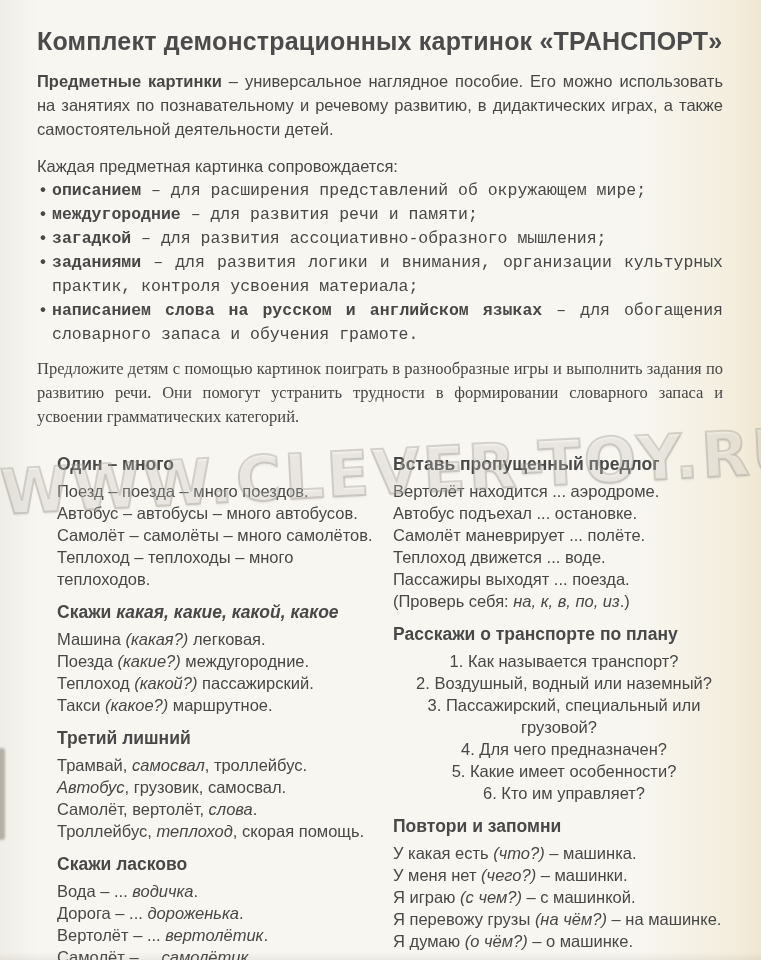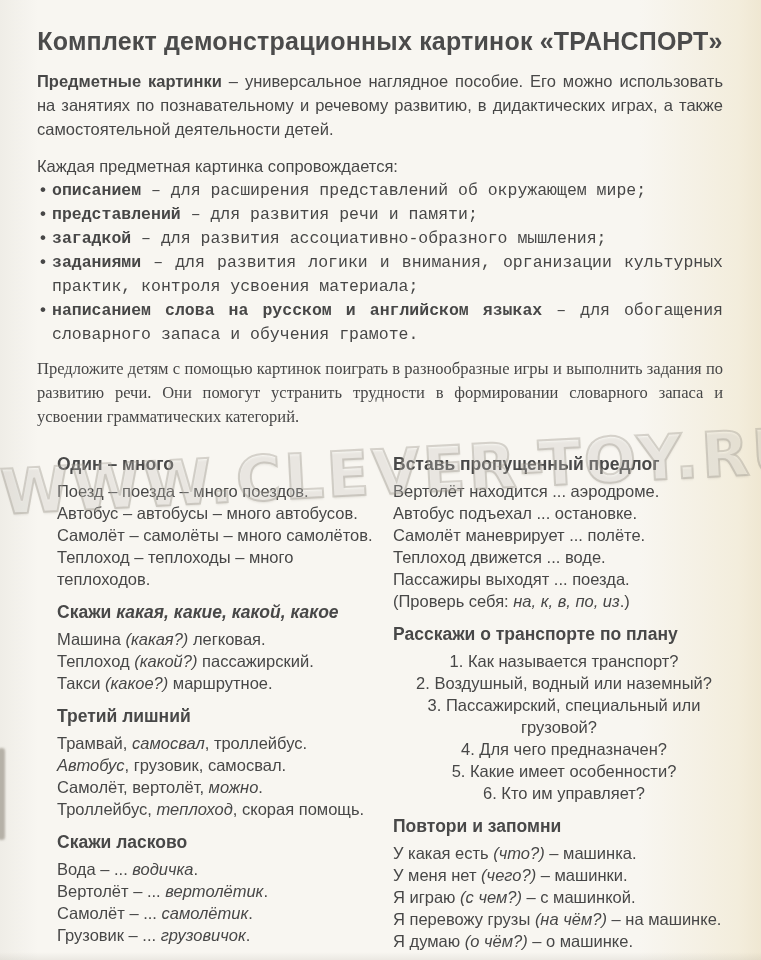--- a/index.html
+++ b/index.html
@@ -7,21 +7,21 @@
     width:761px;height:960px;overflow:hidden;
     font-family:"Liberation Sans","DejaVu Sans",sans-serif;
     color:#474747;
   }
   .page{
     position:relative;width:761px;height:960px;overflow:hidden;
     background:linear-gradient(90deg,#efede7 0%,#f8f6f1 5%,#f8f6f1 84%,#f3eddc 97%,#efe7d2 100%);
   }
   .content{position:relative;z-index:2;padding:24px 38px 0 37px;}
   .page-title{
-    font-size:25px;line-height:30px;font-weight:700;text-align:center;
+    font-size:25px;line-height:30px;font-weight:700;text-align:left;
     color:#4b4b4b;letter-spacing:.2px;margin:2px 0 13px;
   }
   .para{font-size:16.5px;line-height:24px;text-align:justify;margin:0;}
   .intro{margin-bottom:13px;}
   .acc-heading{margin-bottom:1px;text-align:left;margin-top:11px;}
   .bullets{list-style:none;margin:0 0 10px;padding:0;}
   .bullets li{
     position:relative;padding-left:15px;font-size:16.5px;line-height:24px;
     text-align:justify;
     font-family:Liberation Mono, monospace;
@@ -73,54 +73,56 @@
 
 <div class="page">
   <div class="content">
     <h1 class="page-title">Комплект демонстрационных картинок «ТРАНСПОРТ»</h1>
 
     <p class="para intro"><span class="bd">Предметные картинки</span><span> – универсальное наглядное пособие. Его можно использовать на занятиях по познавательному и речевому развитию, в дидактических играх, а также самостоятельной деятельности детей.</span></p>
 
     <p class="para acc-heading">Каждая предметная картинка сопровождается:</p>
     <ul class="bullets">
       <li><span class="bd">описанием</span><span> – для расширения представлений об окружающем мире;</span></li>
-      <li><span class="bd">представлений</span><span> – для развития речи и памяти;</span></li>
+      <li><span class="bd">междугородние</span><span> – для развития речи и памяти;</span></li>
       <li><span class="bd">загадкой</span><span> – для развития ассоциативно-образного мышления;</span></li>
       <li><span class="bd">заданиями</span><span> – для развития логики и внимания, организации культурных практик, контроля усвоения материала;</span></li>
       <li><span class="bd">написанием слова на русском и английском языках</span><span> – для обогащения словарного запаса и обучения грамоте.</span></li>
     </ul>
 
     <p class="para suggestion">Предложите детям с помощью картинок поиграть в разнообразные игры и выполнить задания по развитию речи. Они помогут устранить трудности в формировании словарного запаса и усвоении грамматических категорий.</p>
   </div>
 
   <div class="columns">
     <div class="col">
       <div class="section">
         <h3 class="section-heading"><span class="bd">Один – много</span></h3>
         <p class="line"><span>Поезд – поезда – много поездов.</span></p>
         <p class="line"><span>Автобус – автобусы – много автобусов.</span></p>
         <p class="line"><span>Самолёт – самолёты – много самолётов.</span></p>
         <p class="line"><span>Теплоход – теплоходы – много теплоходов.</span></p>
       </div>
       <div class="section">
         <h3 class="section-heading"><span class="bd">Скажи </span><span class="it bd">какая, какие, какой, какое</span></h3>
         <p class="line"><span>Машина </span><span class="it">(какая?)</span><span> легковая.</span></p>
+        <p class="line"><span>Поезда </span><span class="it">(какие?)</span><span> междугородние.</span></p>
         <p class="line"><span>Теплоход </span><span class="it">(какой?)</span><span> пассажирский.</span></p>
         <p class="line"><span>Такси </span><span class="it">(какое?)</span><span> маршрутное.</span></p>
       </div>
       <div class="section">
         <h3 class="section-heading"><span class="bd">Третий лишний</span></h3>
         <p class="line"><span>Трамвай, </span><span class="it">самосвал</span><span>, троллейбус.</span></p>
         <p class="line"><span class="it">Автобус</span><span>, грузовик, самосвал.</span></p>
-        <p class="line"><span>Самолёт, вертолёт, </span><span class="it">можно</span><span>.</span></p>
+        <p class="line"><span>Самолёт, вертолёт, </span><span class="it">слова</span><span>.</span></p>
         <p class="line"><span>Троллейбус, </span><span class="it">теплоход</span><span>, скорая помощь.</span></p>
       </div>
       <div class="section">
         <h3 class="section-heading"><span class="bd">Скажи ласково</span></h3>
         <p class="line"><span>Вода – ... </span><span class="it">водичка</span><span>.</span></p>
+        <p class="line"><span>Дорога – ... </span><span class="it">дороженька</span><span>.</span></p>
         <p class="line"><span>Вертолёт – ... </span><span class="it">вертолётик</span><span>.</span></p>
         <p class="line"><span>Самолёт – ... </span><span class="it">самолётик</span><span>.</span></p>
         <p class="line"><span>Грузовик – ... </span><span class="it">грузовичок</span><span>.</span></p>
 
       </div>
     </div>
 
     <div class="col">
       <div class="section">
         <h3 class="section-heading"><span class="bd">Вставь пропущенный предлог</span></h3>

